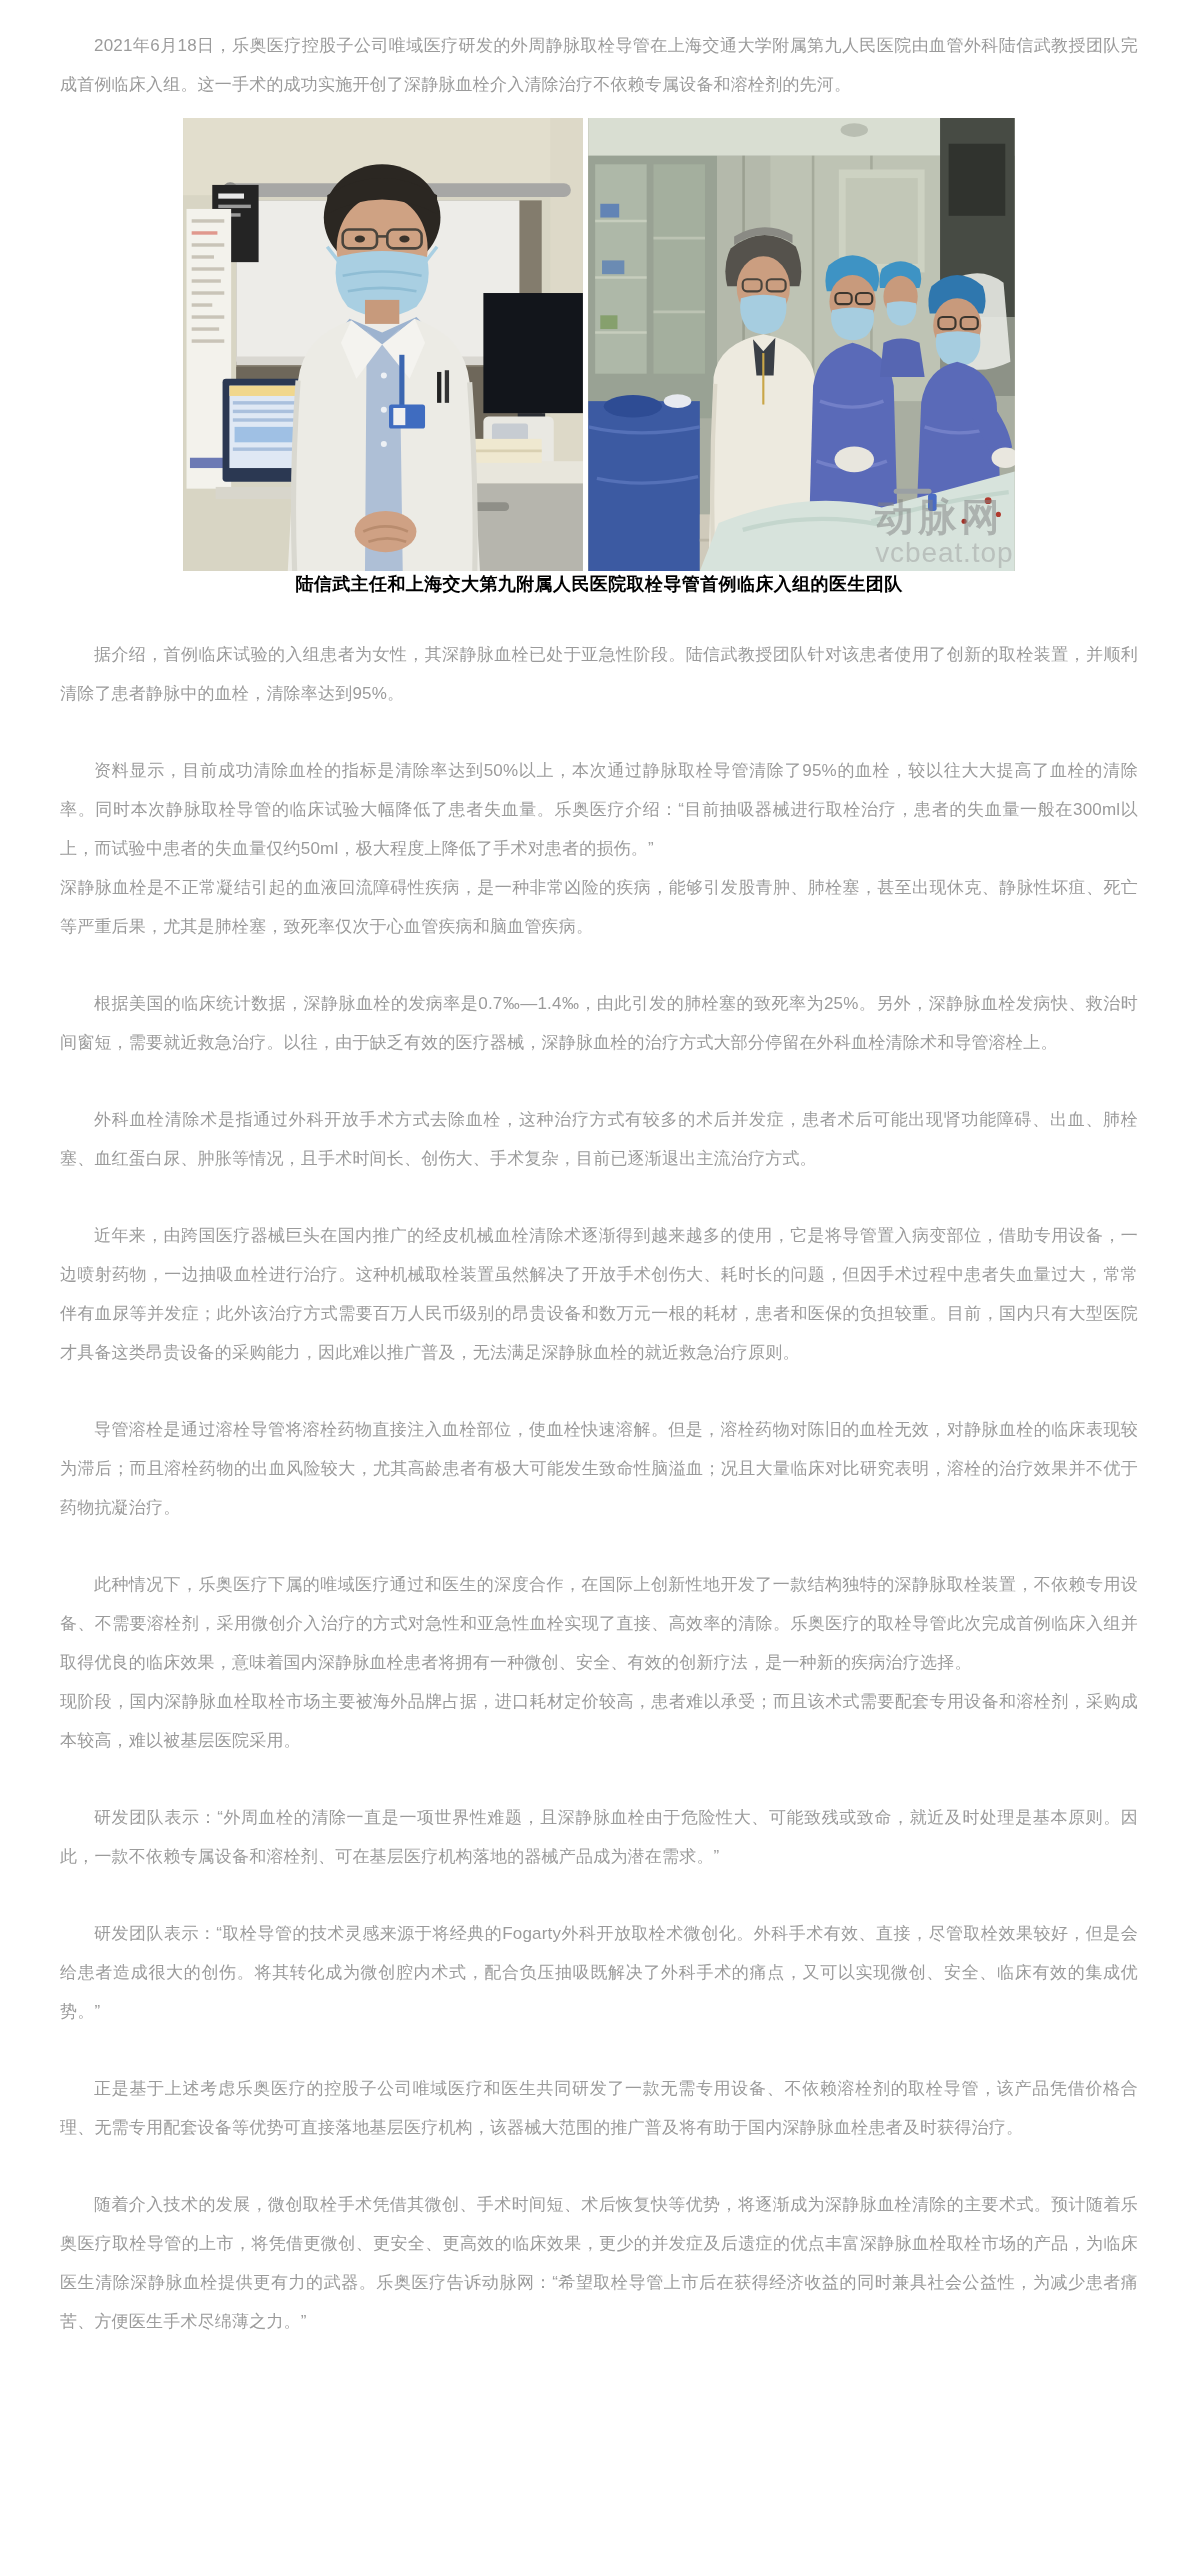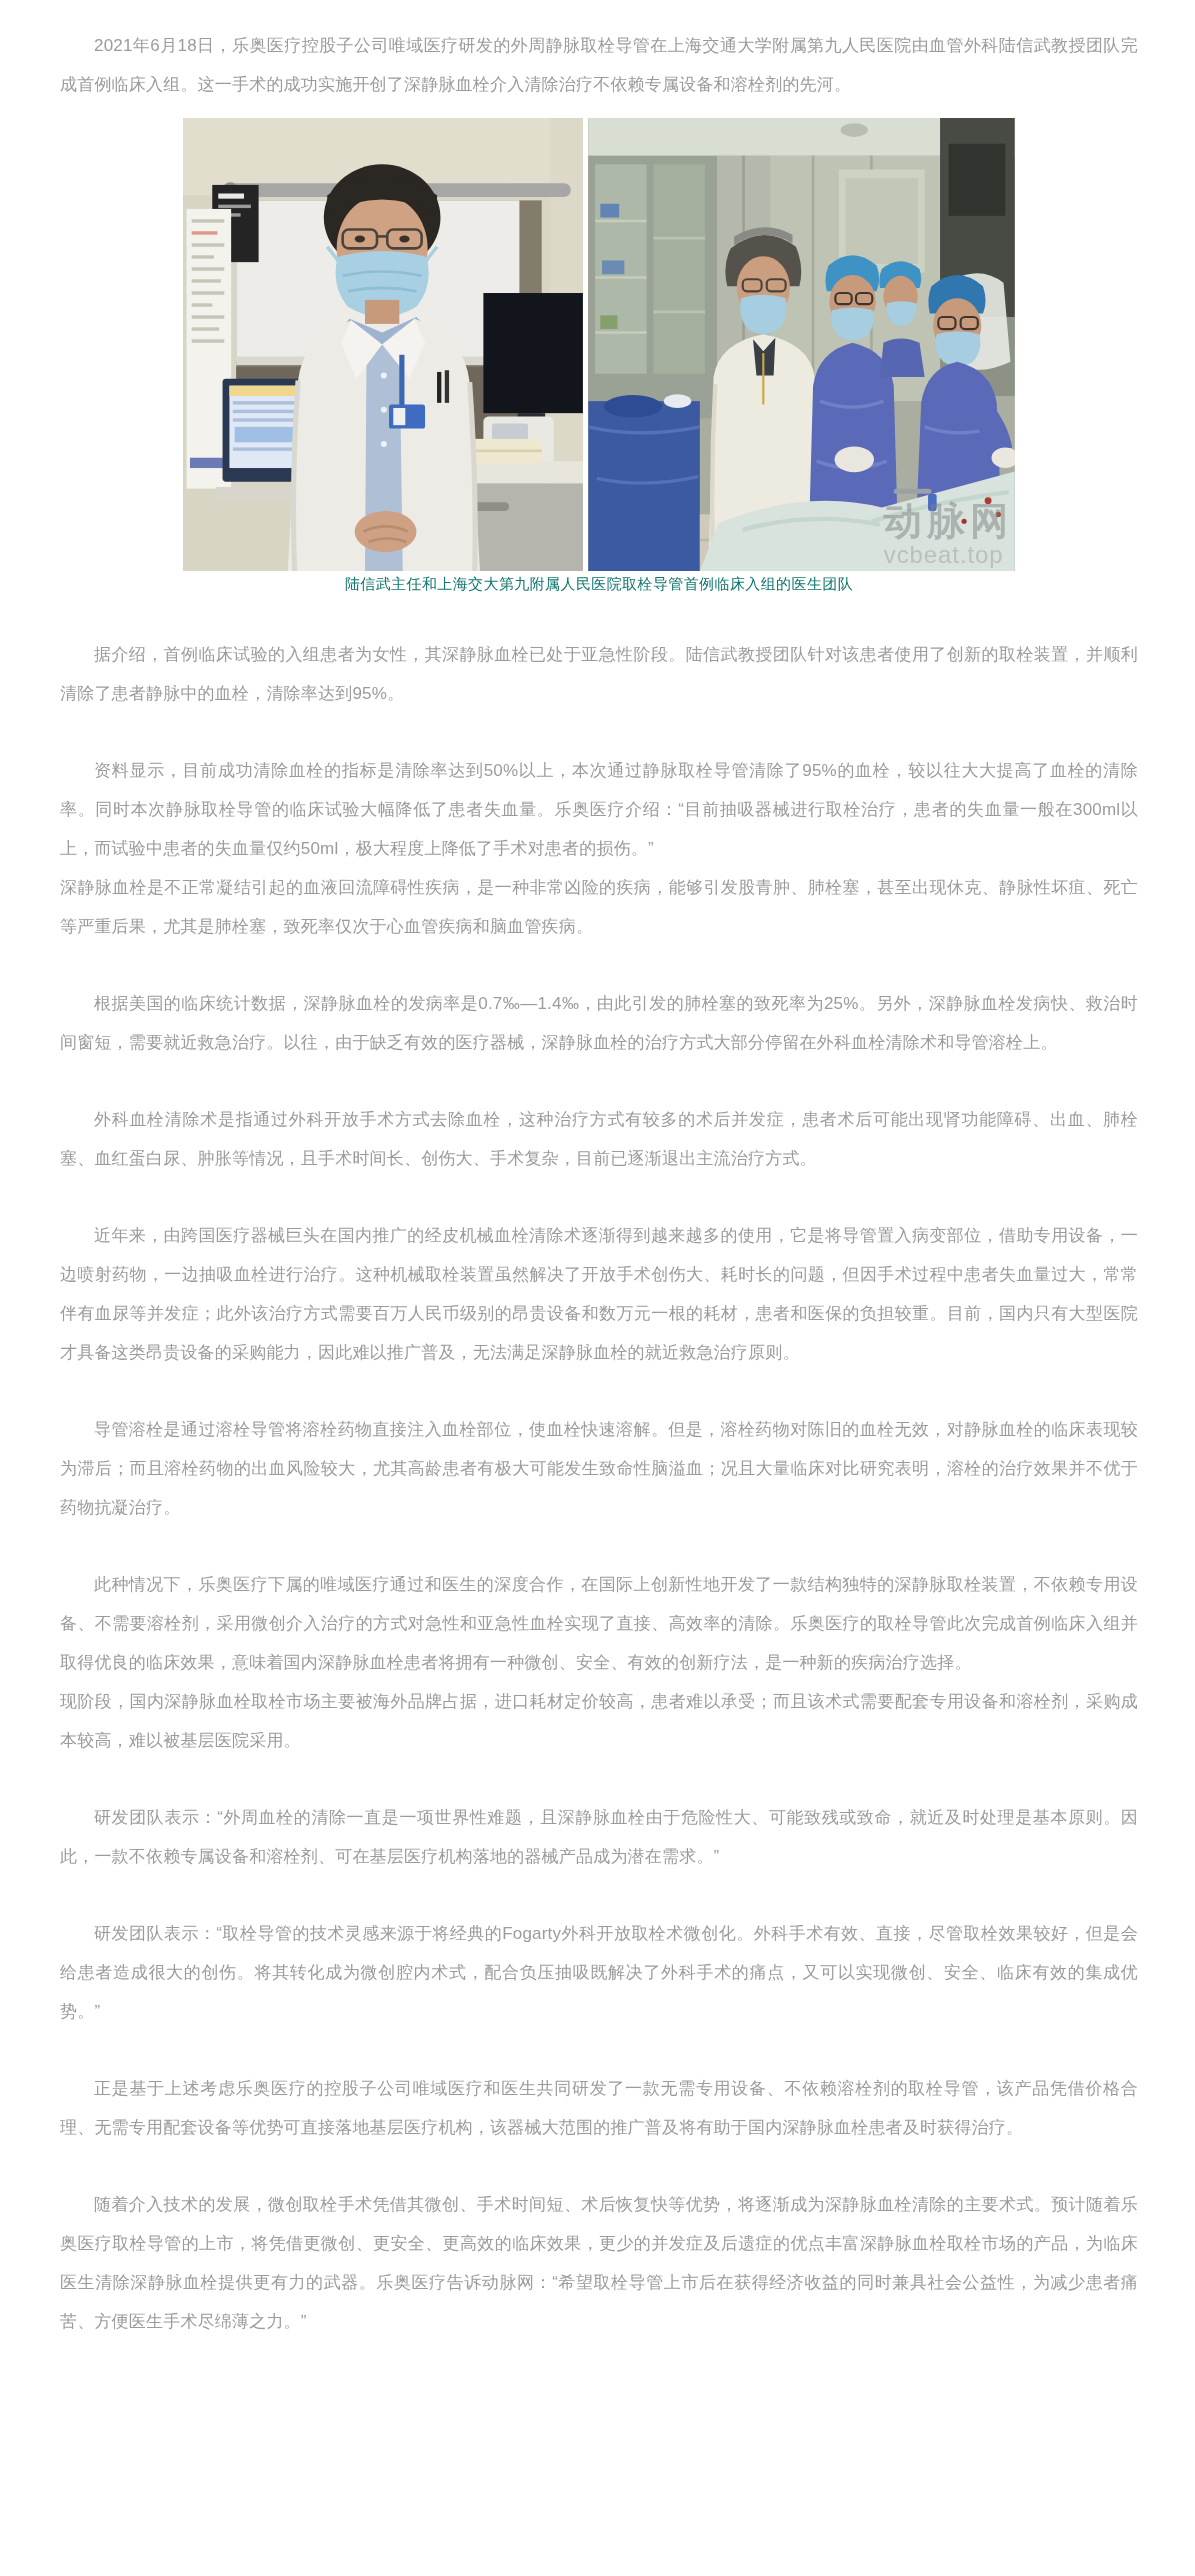--- a/index.html
+++ b/index.html
@@ -28,27 +28,27 @@
   .photo svg{display:block;width:100%;height:100%;}
   .watermark{
     position:absolute;right:1.7px;bottom:3.4px;
     line-height:1.05;pointer-events:none;
   }
   .watermark .wm-logo{
     display:block;font-size:38px;font-weight:700;letter-spacing:5.2px;
     color:rgba(130,130,130,0.50);
   }
   .watermark .wm-domain{
-    display:block;font-size:24px;font-weight:400;letter-spacing:0.9px;
+    display:block;font-size:28px;font-weight:400;letter-spacing:0.9px;
     color:rgba(150,150,150,0.45);
   }
   .caption{
     margin:20.6px 0 43px;
-    text-align:center;font-size:15px;font-weight:400;line-height:26px;
-    color:#0f766e;letter-spacing:0.4px;text-indent:0;
+    text-align:center;font-size:18px;font-weight:700;line-height:26px;
+    color:#000000;letter-spacing:0.4px;text-indent:0;
   }
 </style>
 </head>
 <body>
 
 <div class="page">
   <div class="article">
 
     <p class="indent tight">2021年6月18日，乐奥医疗控股子公司唯域医疗研发的外周静脉取栓导管在上海交通大学附属第九人民医院由血管外科陆信武教授团队完成首例临床入组。这一手术的成功实施开创了深静脉血栓介入清除治疗不依赖专属设备和溶栓剂的先河。</p>
 

